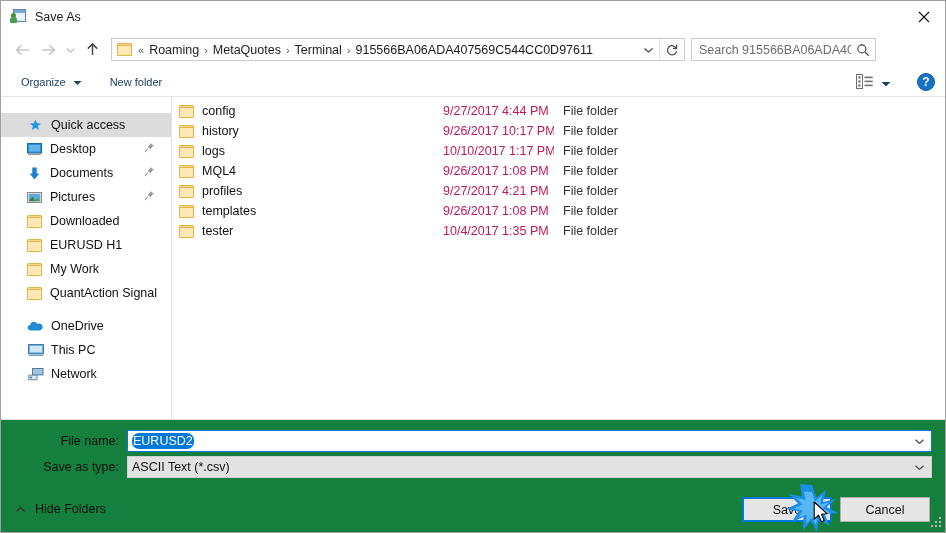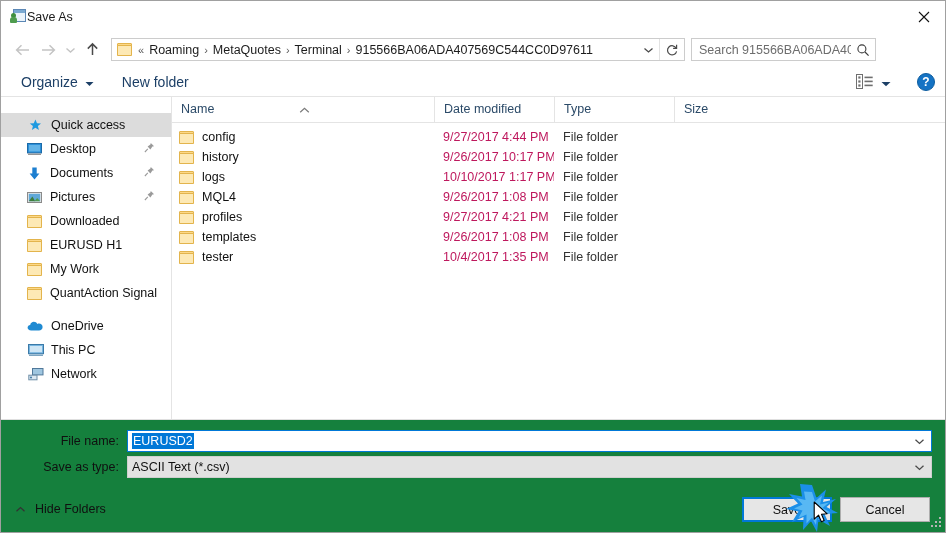--- a/index.html
+++ b/index.html
@@ -58,21 +58,21 @@
     background: #3f8f3f;
   }
   .title-icon .person-body {
     position: absolute;
     left: 0px; top: 9px;
     width: 7px; height: 6px;
     border-radius: 3px 3px 1px 1px;
     background: #4f9c4f;
   }
   .title-text {
-    margin-left: 0;
+    margin-left: 8px;
     font-size: 12.5px;
     color: #1a1a1a;
   }
   .close-btn {
     position: absolute;
     right: 0; top: 0;
     width: 46px; height: 31px;
     display: flex;
     align-items: center;
     justify-content: center;
@@ -180,21 +180,21 @@
     position: absolute;
     left: 0; top: 66px;
     width: 946px; height: 30px;
     background: #ffffff;
     display: flex;
     align-items: center;
     border-bottom: 1px solid #e4e4e4;
     box-sizing: border-box;
   }
   .tb-item {
-    font-size: 14px;
+    font-size: 11px;
     color: #1c3f66;
     display: flex;
     align-items: center;
     height: 22px;
     padding: 0 6px;
   }
   .tb-organize { margin-left: 14px; }
   .tb-newfolder { margin-left: 16px; }
   .tb-caret { margin-left: 7px; }
   .tb-right {
@@ -387,20 +387,21 @@
   }
   .combo.filetype {
     background: #e2e2e2;
     border: 1px solid #cfcfcf;
   }
   .combo-value {
     font-size: 12.5px;
     color: #101010;
     margin-left: 4px;
     white-space: nowrap;
+    border-radius: 7px;
   }
   .combo-value.selected-text {
     background: #0078d7;
     color: #ffffff;
     padding: 1px 1px;
   }
   .combo-chev {
     position: absolute;
     right: 0; top: 0;
     width: 24px; height: 20px;
@@ -714,39 +715,20 @@
             <rect x="4.5" y="1.5" width="10.5" height="6.4" fill="#9fc6e0" stroke="#50789a" stroke-width="1"></rect>
             <rect x="0.8" y="8.2" width="8.2" height="4.6" fill="#dbe8f2" stroke="#6f8fa8" stroke-width="1"></rect>
             <circle cx="3" cy="10.5" r="1.1" fill="#4a7fa8"></circle>
           </svg>
         </span>
         <span class="side-label">Network</span>
       </div>
     </div>
 
     <div class="filelist">
-      <div class="col-headers">
-        <div class="col-h" style="width:262px">
-          <span>Name</span>
-          <span class="sort-caret">
-            <svg width="11" height="7" viewBox="0 0 11 7">
-              <path d="M1.2 5.2 L5.5 1.4 L9.8 5.2" stroke="#7a7a7a" stroke-width="1.2" fill="none"></path>
-            </svg>
-          </span>
-        </div>
-        <div class="col-h" style="width:120px">
-          <span>Date modified</span>
-        </div>
-        <div class="col-h" style="width:120px">
-          <span>Type</span>
-        </div>
-        <div class="col-h" style="width:80px">
-          <span>Size</span>
-        </div>
-      </div>
 
       <div class="rows">
         <div class="row">
           <div class="cell name" style="width:262px">
             <span class="folder">
                 <span class="back"></span>
                 <span class="front"></span>
               </span>
             <span>config</span>
           </div>

